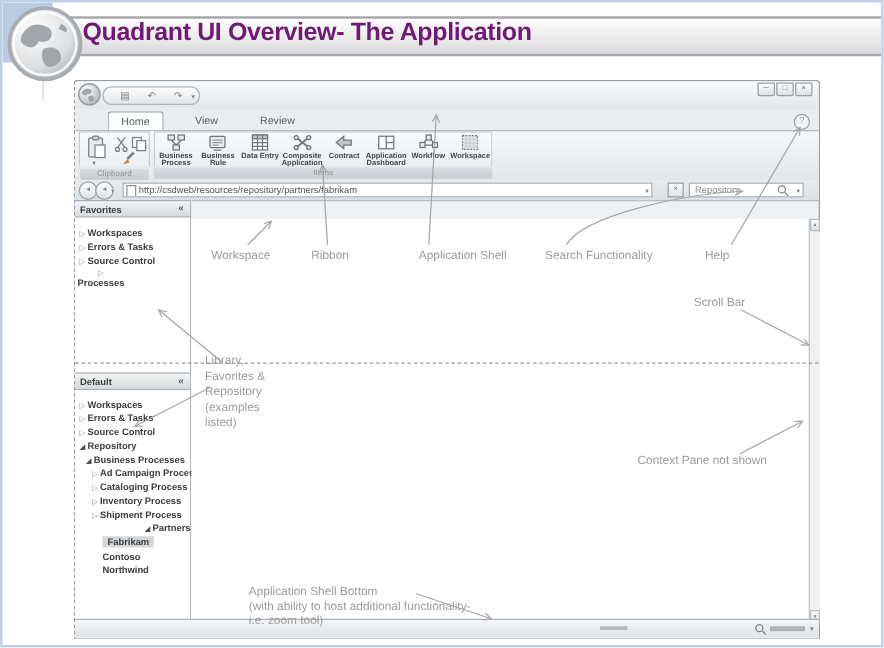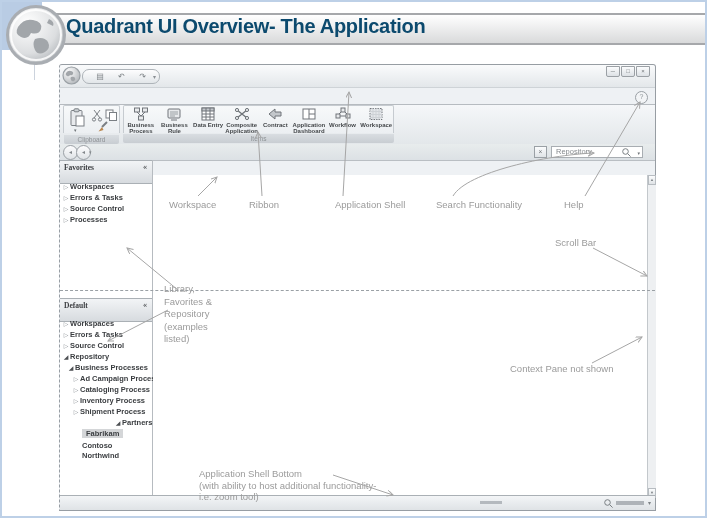--- a/index.html
+++ b/index.html
@@ -6,21 +6,21 @@
   .slide{position:relative;width:707px;height:518px;background:#ffffff;
     border:2px solid #bdd0e7;box-sizing:border-box;overflow:hidden;
     font-family:"Liberation Sans",sans-serif;}
   
   .blue-sq{position:absolute;left:0;top:0;width:40px;height:48px;background:#b9cce4;}
   .hdr-stem{position:absolute;left:32px;top:48px;width:1px;height:30px;background:#ccd3dd;}
   .hdr-bar{position:absolute;left:30px;right:0;top:11px;height:28px;
     background:linear-gradient(#ffffff,#d9dadb);
     border-top:2px solid #a6a8ab;border-bottom:2px solid #a6a8ab;}
   .hdr-title{position:absolute;left:64px;top:13px;font-size:20px;font-weight:bold;
-    color:#0c4a6e;letter-spacing:-0.3px;white-space:nowrap;}
+    color:#701a75;letter-spacing:-0.3px;white-space:nowrap;}
   .globe-lg{position:absolute;left:3px;top:2px;}
   
   .win{position:absolute;left:57px;top:62px;width:597px;height:447px;box-sizing:border-box;
     background:#eef1f4;border:1px solid #979da3;border-left-style:dashed;border-radius:3px 3px 0 0;}
   .win-inner{position:absolute;inset:0;}
   .win-titlebar{position:absolute;left:0;top:0;right:0;height:22px;
     background:linear-gradient(#fafbfc,#e3e7ea);border-bottom:1px solid #ced3d7;border-radius:3px 3px 0 0;}
   .qat{position:absolute;left:22px;top:4px;width:64px;height:13px;border:1px solid #aeb4b9;
     border-radius:7px;background:linear-gradient(#fdfdfe,#e2e6e9);
     display:flex;align-items:center;justify-content:space-around;padding:0 6px;}
@@ -64,22 +64,22 @@
   .clearbtn{position:absolute;left:474px;top:2px;width:13px;height:12px;box-sizing:border-box;
     border:1px solid #9aa0a5;background:linear-gradient(#fbfcfd,#e0e4e7);font-size:6.5px;line-height:10px;
     text-align:center;color:#6f7478;}
   .searchbox{position:absolute;left:491px;top:2px;width:92px;height:12px;box-sizing:border-box;
     background:#fff;border:1px solid #a8adb2;font-size:7.5px;line-height:10px;color:#85898d;padding-left:4px;}
   .search-caret{position:absolute;right:2px;top:1px;font-size:5px;color:#6f7478;}
   .search-mag{position:absolute;right:10px;top:0px;}
   
   .leftpanel{position:absolute;left:0;top:95px;width:93px;height:338px;background:#ffffff;
     border-right:1px solid #b6bbc0;box-sizing:border-box;}
-  .phead{position:absolute;left:0;right:0;height:24px;background:linear-gradient(#f2f4f6,#d7dbdf);
-    border-top:1px solid #aab0b5;border-bottom:1px solid #aab0b5;box-sizing:border-box;font-family:Liberation Serif, serif;}
+  .phead{position:absolute;left:0;right:0;height:14px;background:linear-gradient(#f2f4f6,#d7dbdf);
+    border-top:1px solid #aab0b5;border-bottom:1px solid #aab0b5;box-sizing:border-box;}
   .phead .pt{position:absolute;left:4px;top:2px;font-size:7.5px;font-weight:bold;color:#3c3e41;}
   .phead .pc{position:absolute;right:5px;top:1px;font-size:8px;font-weight:bold;color:#54575a;}
   .trow{position:absolute;height:11px;display:flex;align-items:center;}
   .tw{font-size:6px;color:#8c9196;width:8px;text-align:center;}
   .tw.exp{color:#4c4f52;}
   .tl{font-size:7.5px;font-weight:bold;color:#3a3d40;white-space:nowrap;}
   .tl.selected{background:#d4d6d8;padding:0 4px;}
   .divider-dash{position:absolute;left:0;top:225px;width:595px;border-top:1px dashed #9aa0a5;}
   
   .tabstrip{position:absolute;left:93px;top:95px;width:502px;height:15px;box-sizing:border-box;
@@ -159,20 +159,25 @@
           <span>↷</span>
         </div>
         <span class="qat-caret">▾</span>
         <div class="winbtns">
           <div class="wbtn">─</div>
           <div class="wbtn">□</div>
           <div class="wbtn">×</div>
         </div>
       </div>
 
+      <div class="tabrow">
+        <div class="tab active" style="left:26px;">Home</div>
+        <div class="tab" style="left:86px;">View</div>
+        <div class="tab" style="left:138px;">Review</div>
+      </div>
       <div class="helpbtn">?</div>
 
       <div class="ribbon">
         <div class="ggroup clip-group">
           <div style="position:absolute;left:5px;top:2px;">
             <svg class="icon-svg" width="17" height="20" viewBox="0 0 17 20">
               <rect x="2" y="2.5" width="11" height="15" rx="1" fill="#e8eaed" stroke="#7a7f84"></rect>
               <rect x="5" y="0.8" width="5" height="3" rx="1" fill="#cfd3d7" stroke="#7a7f84"></rect>
               <rect x="7" y="8" width="8" height="10" fill="#ffffff" stroke="#7a7f84"></rect>
             </svg>
@@ -266,20 +271,25 @@
             <span class="rlabel">Workspace</span>
           </div>
         </div>
         <div class="gstrip" style="left:63px;width:271px;">Items</div>
       </div>
 
       <div class="addrbar">
         <div class="navbtn" style="left:3px;">◄</div>
         <div class="navbtn" style="left:16px;">◄</div>
         <span class="nav-caret">▾</span>
+        <div class="urlbox">
+          <span class="pageicon"></span>
+          <span>http://csdweb/resources/repository/partners/fabrikam</span>
+          <span class="url-caret">▾</span>
+        </div>
         <div class="clearbtn">×</div>
         <div class="searchbox">
           <span>Repository</span>
           <span class="search-mag">
             <svg class="icon-svg" width="11" height="11" viewBox="0 0 11 11">
               <circle cx="4.5" cy="4.5" r="2.8" fill="none" stroke="#7a8084"></circle>
               <path d="M6.7,6.7 L9.6,9.6" stroke="#7a8084"></path>
             </svg>
           </span>
           <span class="search-caret">▾</span>
@@ -297,21 +307,21 @@
           <span class="tl">Workspaces</span>
         </div>
         <div class="trow" style="left:2px;top:32px;">
           <span class="tw">▷</span>
           <span class="tl">Errors &amp; Tasks</span>
         </div>
         <div class="trow" style="left:2px;top:43px;">
           <span class="tw">▷</span>
           <span class="tl">Source Control</span>
         </div>
-        <div class="trow" style="left:2px;top:54px;">
+        <div class="trow" style="left:2px;top:54px;flex-direction:column;">
           <span class="tw">▷</span>
           <span class="tl">Processes</span>
         </div>
 
         <div class="phead" style="top:138px;">
           <span class="pt">Default</span>
           <span class="pc">«</span>
         </div>
         <div class="trow" style="left:2px;top:158px;">
           <span class="tw">▷</span>

